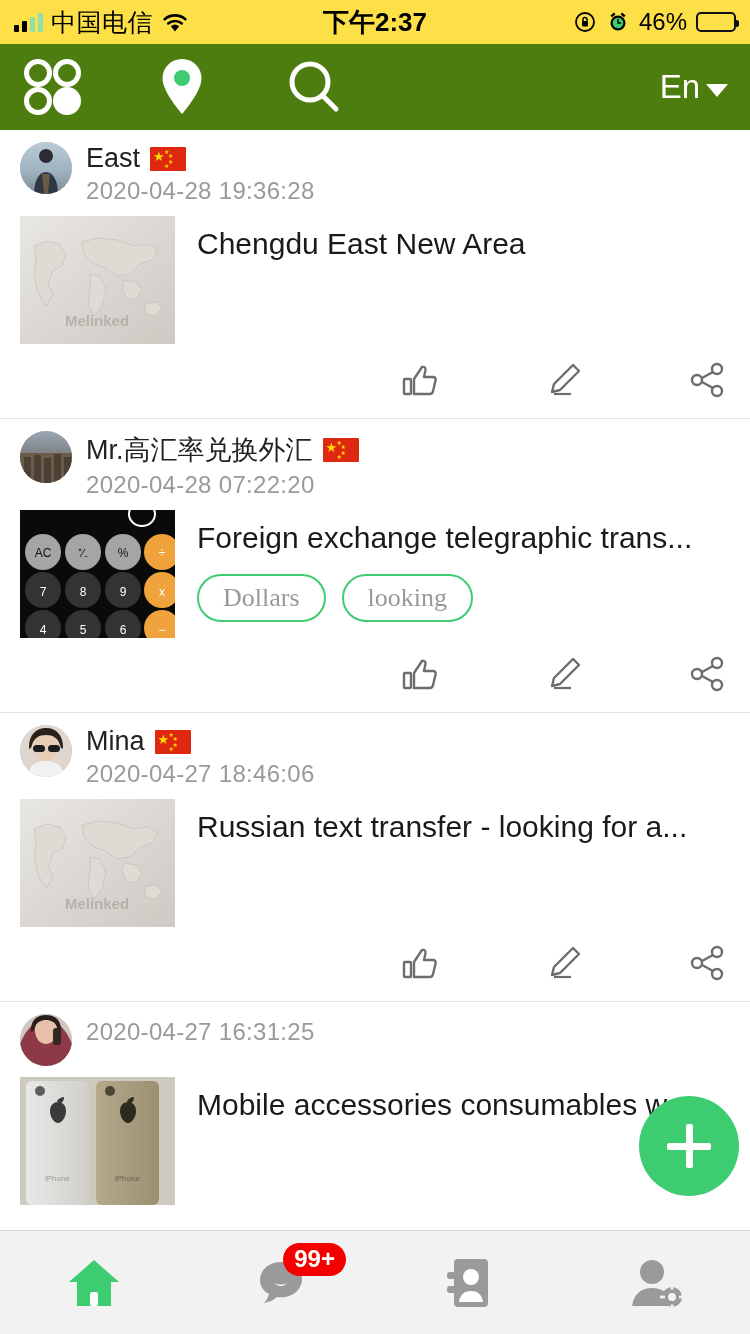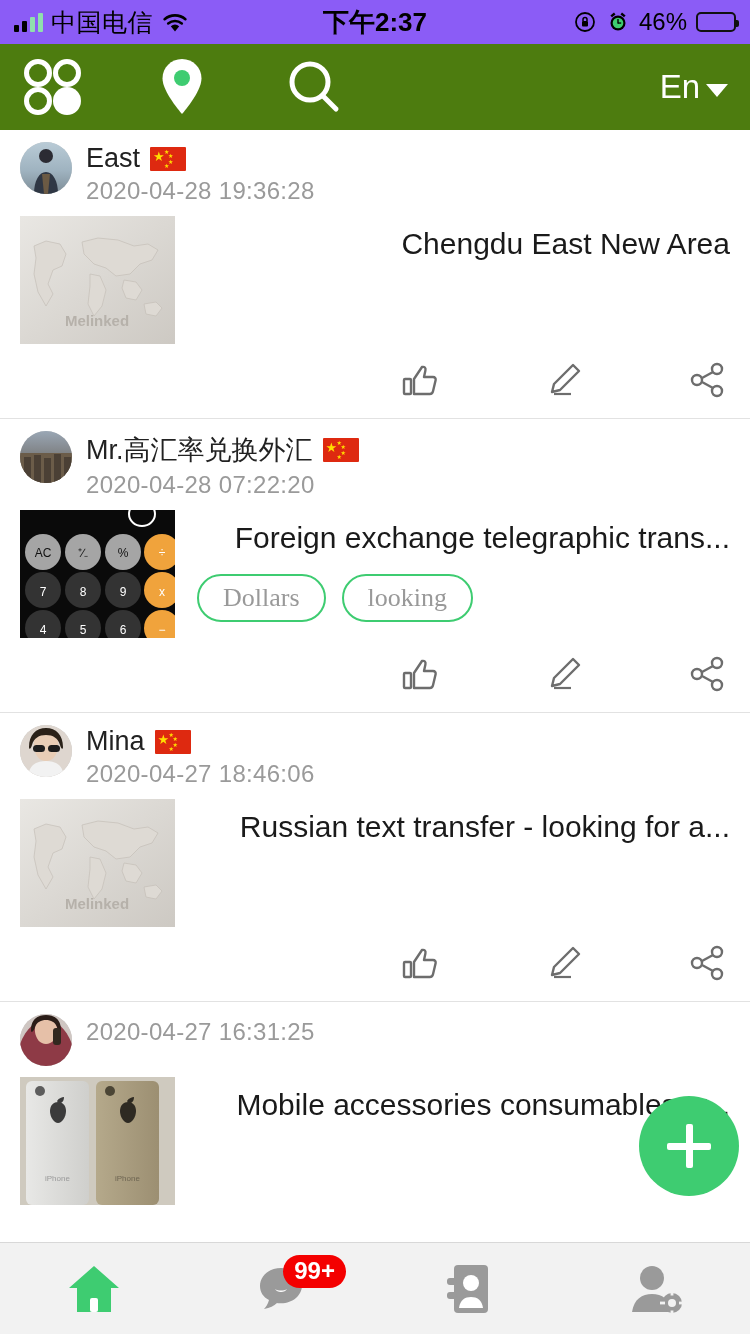--- a/index.html
+++ b/index.html
@@ -6,21 +6,21 @@
   html,body { width:750px; height:1334px; }
   body {
     font-family:"Liberation Sans","DejaVu Sans",sans-serif;
     background:#ffffff;
     overflow:hidden;
     position:relative;
   }
 
   
   .statusbar{
-    height:44px; background:#8b5cf6; color:#000;
+    height:44px; background:#fde047; color:#000;
     display:flex; align-items:center; position:relative;
     padding:0 14px; font-size:25px;
   }
   .sb-left{ display:flex; align-items:center; gap:8px; }
   .sig{ display:flex; align-items:flex-end; gap:3px; height:20px; }
   .sig i{ display:block; width:5px; background:#000; border-radius:1px; }
   .sig i:nth-child(1){ height:7px; }
   .sig i:nth-child(2){ height:11px; }
   .sig i:nth-child(3){ height:15px; background:#8fe0ad; }
   .sig i:nth-child(4){ height:19px; background:#8fe0ad; }
@@ -80,21 +80,21 @@
   .flag .s1{ font-size:13px; left:3px; top:3px; }
   .flag .s2{ font-size:6px; left:14px; top:2px; }
   .flag .s3{ font-size:6px; left:18px; top:6px; }
   .flag .s4{ font-size:6px; left:18px; top:12px; }
   .flag .s5{ font-size:6px; left:14px; top:16px; }
   .ts{ font-size:24px; color:#9a9a9a; margin-top:3px; letter-spacing:.3px; }
 
   .body{ display:flex; gap:22px; margin-top:11px; }
   .thumb{ width:155px;height:128px;flex:0 0 155px; overflow:hidden; position:relative; }
   .thumb svg,.thumb .ph{ display:block; width:100%; height:100%; }
-  .content{ flex:1; min-width:0; padding-top:10px;text-align:right; }
+  .content{ flex:1; min-width:0; padding-top:10px; }
   .title{
     font-size:30px; color:#1a1a1a; line-height:1.2;
     white-space:nowrap; overflow:hidden; text-overflow:ellipsis;
   }
   .tags{ display:flex; gap:16px; margin-top:18px;font-family:Liberation Serif, serif; }
   .tag{
     border:2px solid #3ecc71; border-radius:30px;
     padding:7px 24px; font-size:26px; color:#999; background:#fff;
     white-space:nowrap; cursor:pointer;
   }
@@ -108,21 +108,21 @@
     width:100px;height:100px;border-radius:50%;
     background:#3ecc71; display:flex;align-items:center;justify-content:center;
     cursor:pointer; z-index:30;
   }
   .fab::before,.fab::after{ content:""; position:absolute; background:#fff; border-radius:2px; }
   .fab::before{ width:44px; height:7px; }
   .fab::after{ width:7px; height:44px; }
 
   
   .tabbar{
-    position:absolute; left:0; right:0; bottom:0; height:92px;
+    position:absolute; left:0; right:0; bottom:0; height:104px;
     background:#f2f2f2; border-top:1px solid #d8d8d8;
     display:flex; align-items:center; z-index:20;
   }
   .tab{ flex:1; display:flex; align-items:center; justify-content:center; position:relative; height:100%; cursor:pointer; }
   .badge{
     position:absolute; top:12px; left:50%; margin-left:2px;
     background:#f40000; color:#fff; font-size:24px; font-weight:bold;
     border-radius:18px; padding:2px 11px 3px 11px; line-height:1.15;
     z-index:3;
   }

